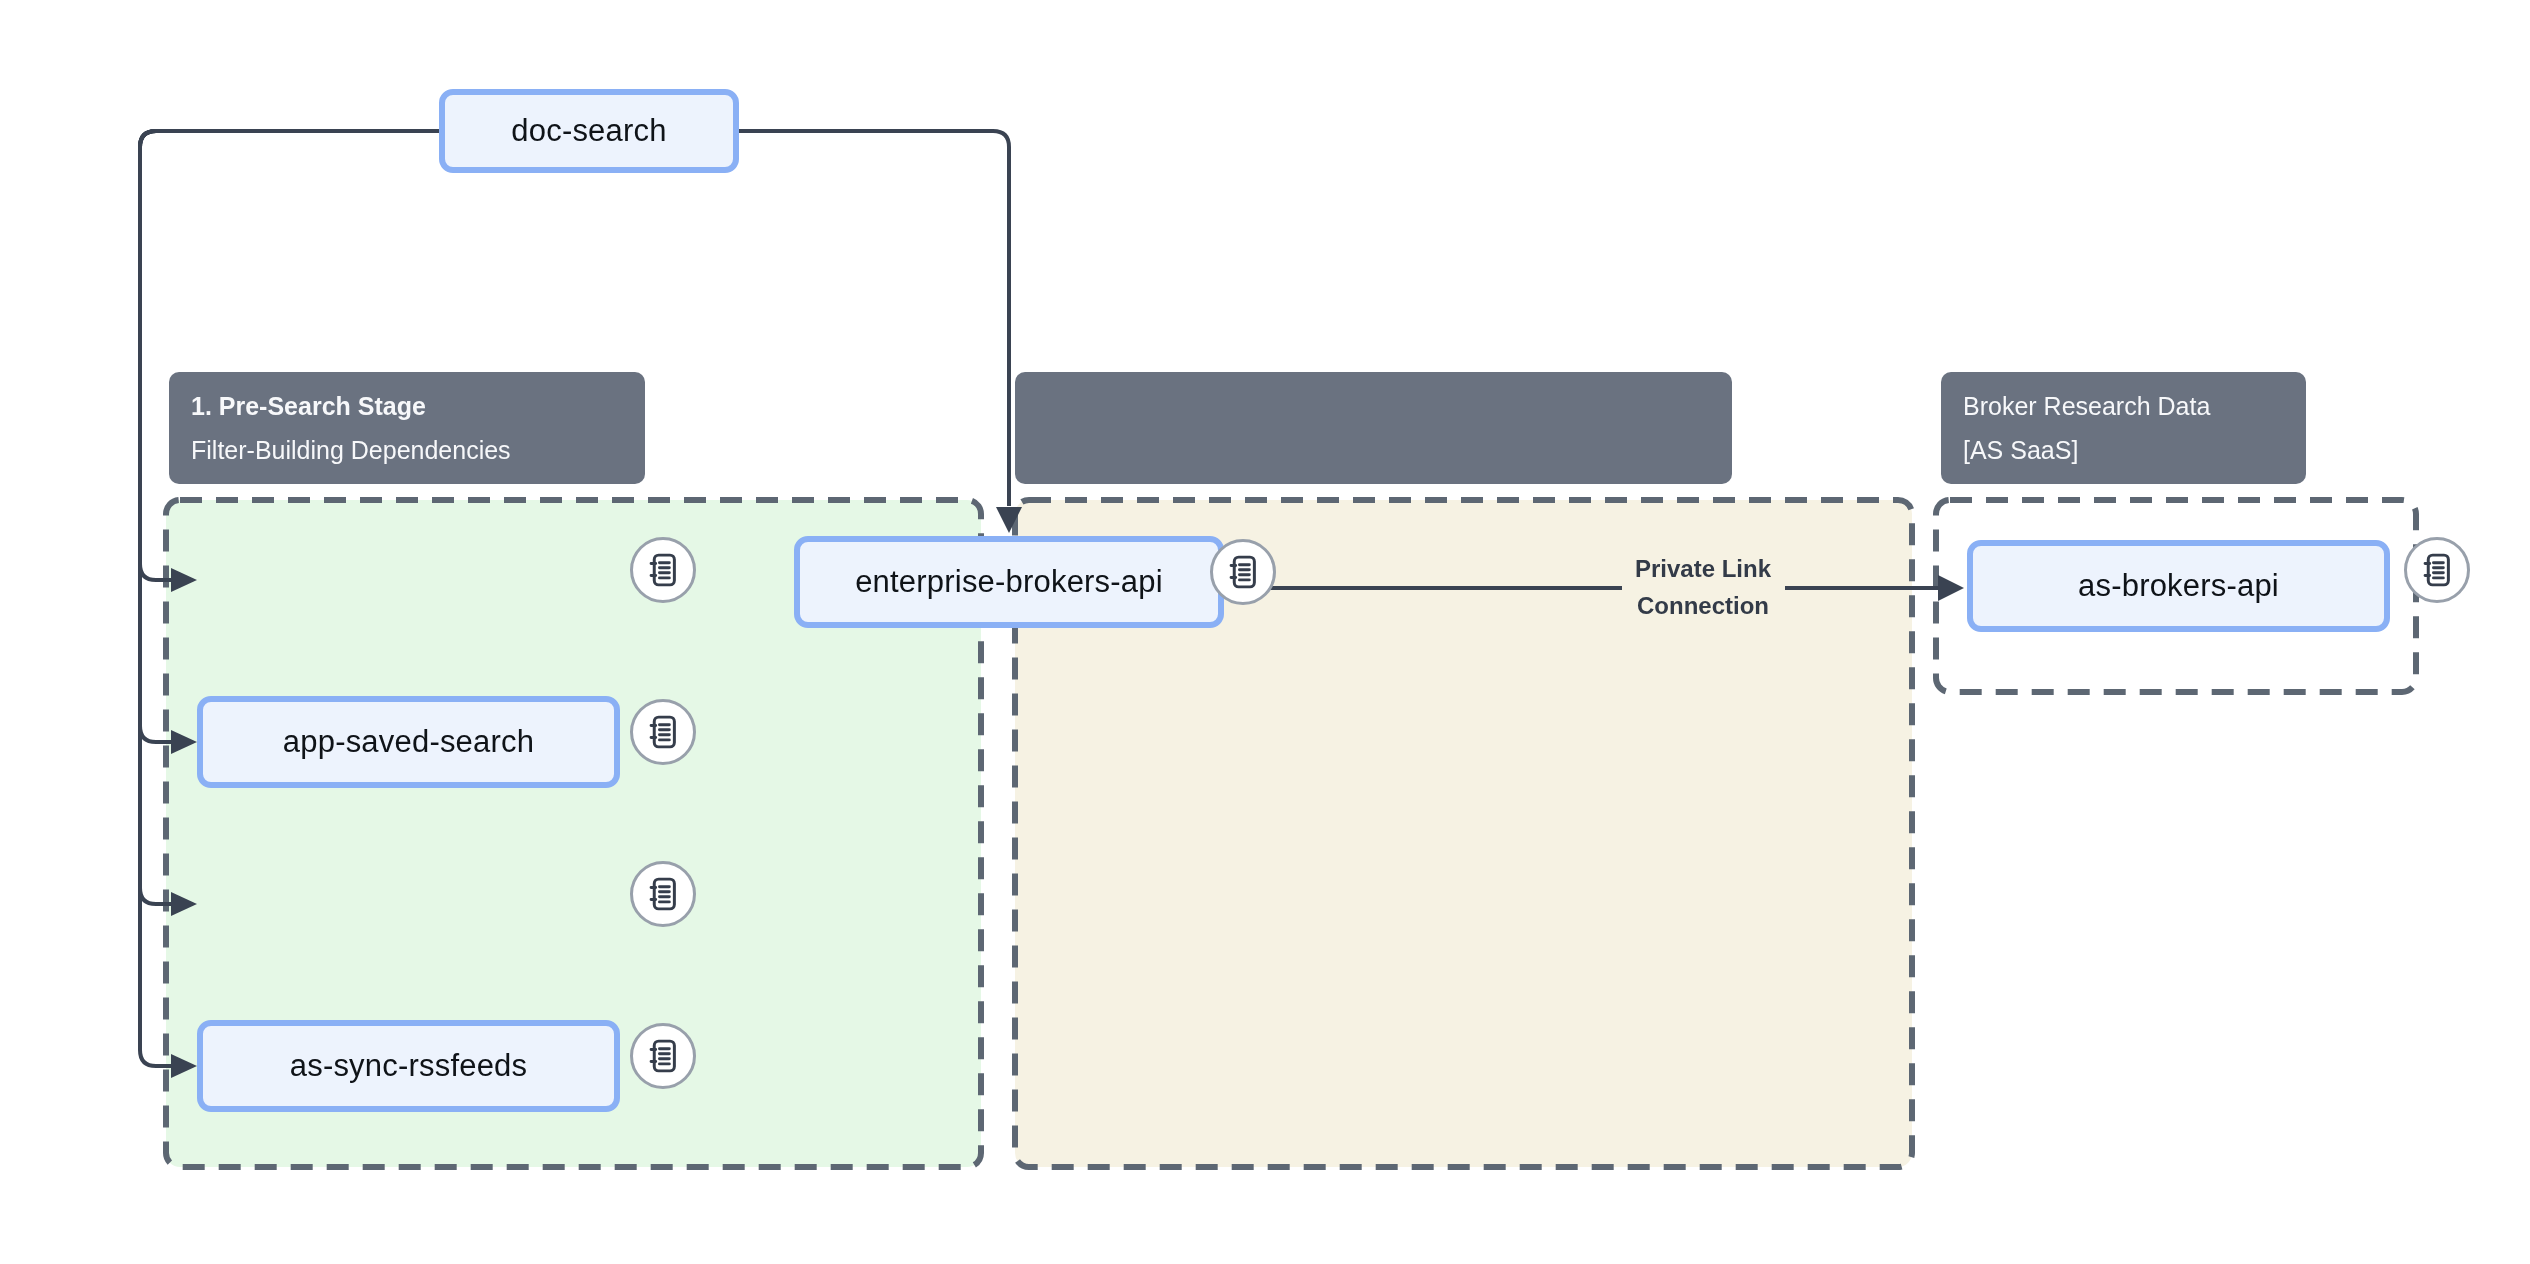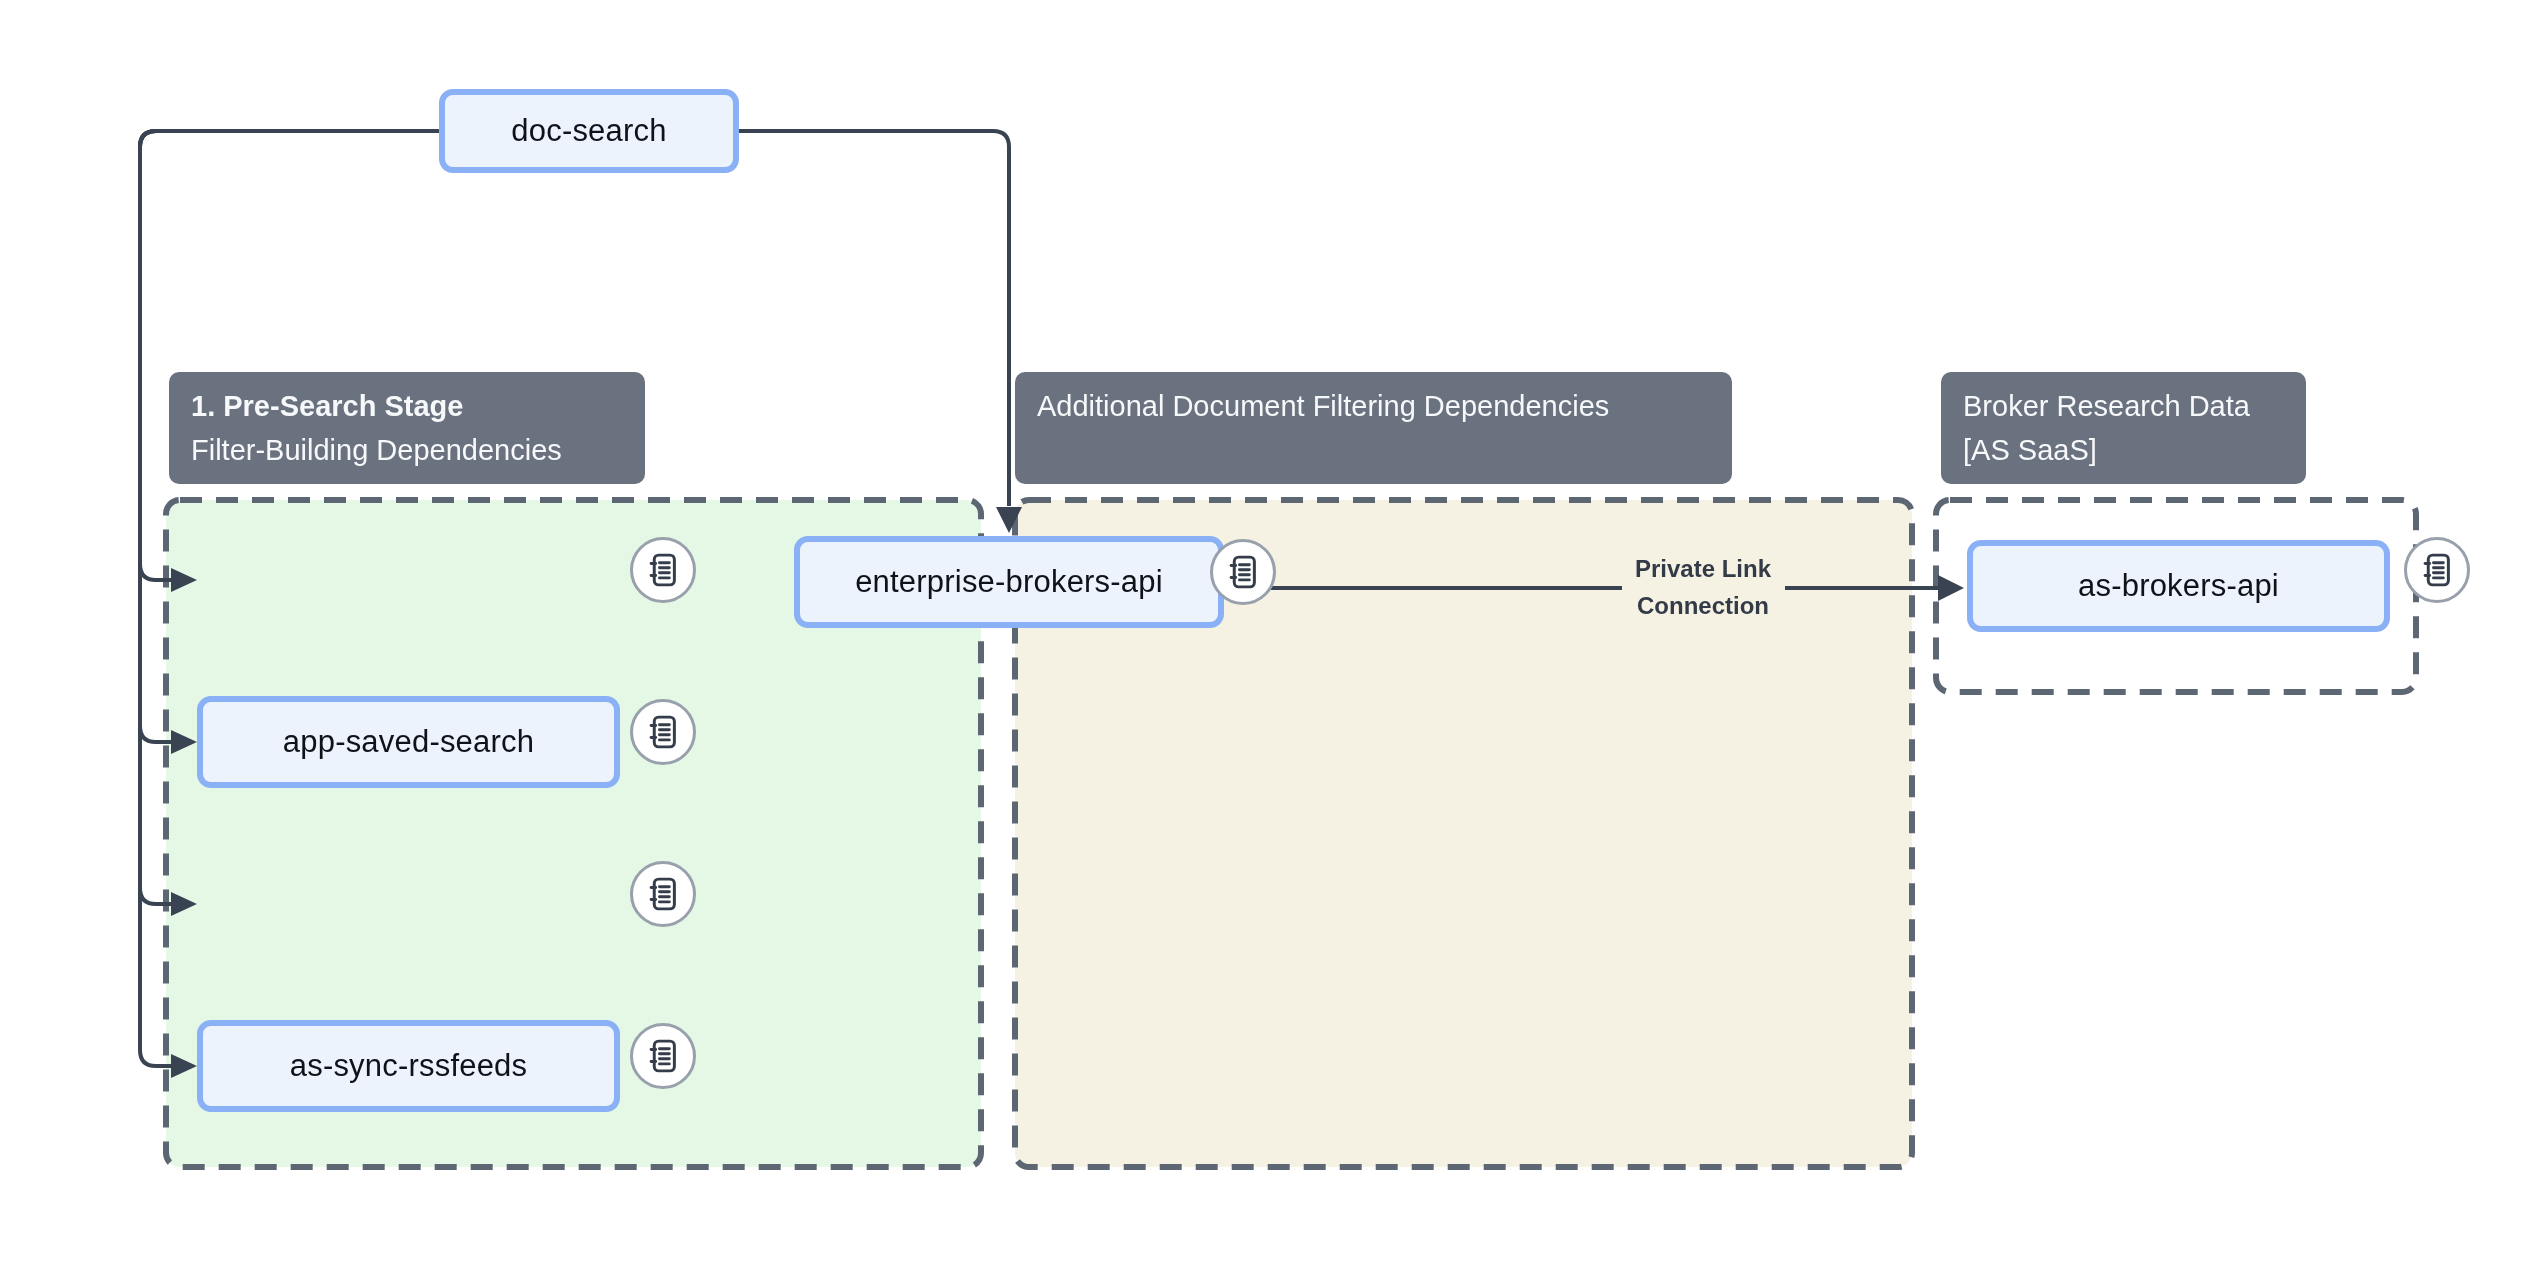--- a/index.html
+++ b/index.html
@@ -16,21 +16,21 @@
   
   .node{
     position:absolute;box-sizing:border-box;
     background:#edf3fd;border:6px solid #8ab0f5;border-radius:14px;
     display:flex;align-items:center;justify-content:center;
     font-size:31px;color:#0f1318;letter-spacing:0.2px;
   }
   
   .group-label{
     position:absolute;box-sizing:border-box;background:#6a7280;border-radius:10px;
-    padding:12px 22px;color:#f7f8fa;font-size:29px;line-height:44px;white-space:nowrap;
+    padding:12px 22px;color:#f7f8fa;font-size:25px;line-height:44px;white-space:nowrap;
   }
   .gl-bold{font-weight:700;}
   
   .edge-label{
     position:absolute;text-align:center;font-size:24px;font-weight:700;
     color:#333b48;line-height:37px;
   }
   
   .icon-circle{
     position:absolute;box-sizing:border-box;width:66px;height:66px;border-radius:50%;
@@ -67,21 +67,20 @@
     <path class="edge" d="M1785 588H1940"></path>
     <polygon class="arrow" points="1964,588 1938,575 1938,601"></polygon>
   </svg>
 
   <div class="group-label" style="left:169px;top:372px;width:476px;height:112px">
     <div class="gl-bold">1. Pre-Search Stage</div>
     <div>Filter-Building Dependencies</div>
   </div>
 
   <div class="group-label" style="left:1015px;top:372px;width:717px;height:112px">
-    <div>Additional Document Filtering Dependencies</div>
   </div>
 
   <div class="group-label" style="left:1941px;top:372px;width:365px;height:112px">
     <div>Broker Research Data</div>
     <div>[AS SaaS]</div>
   </div>
 
   <div class="node" style="left:439px;top:89px;width:300px;height:84px">doc-search</div>
 
 

